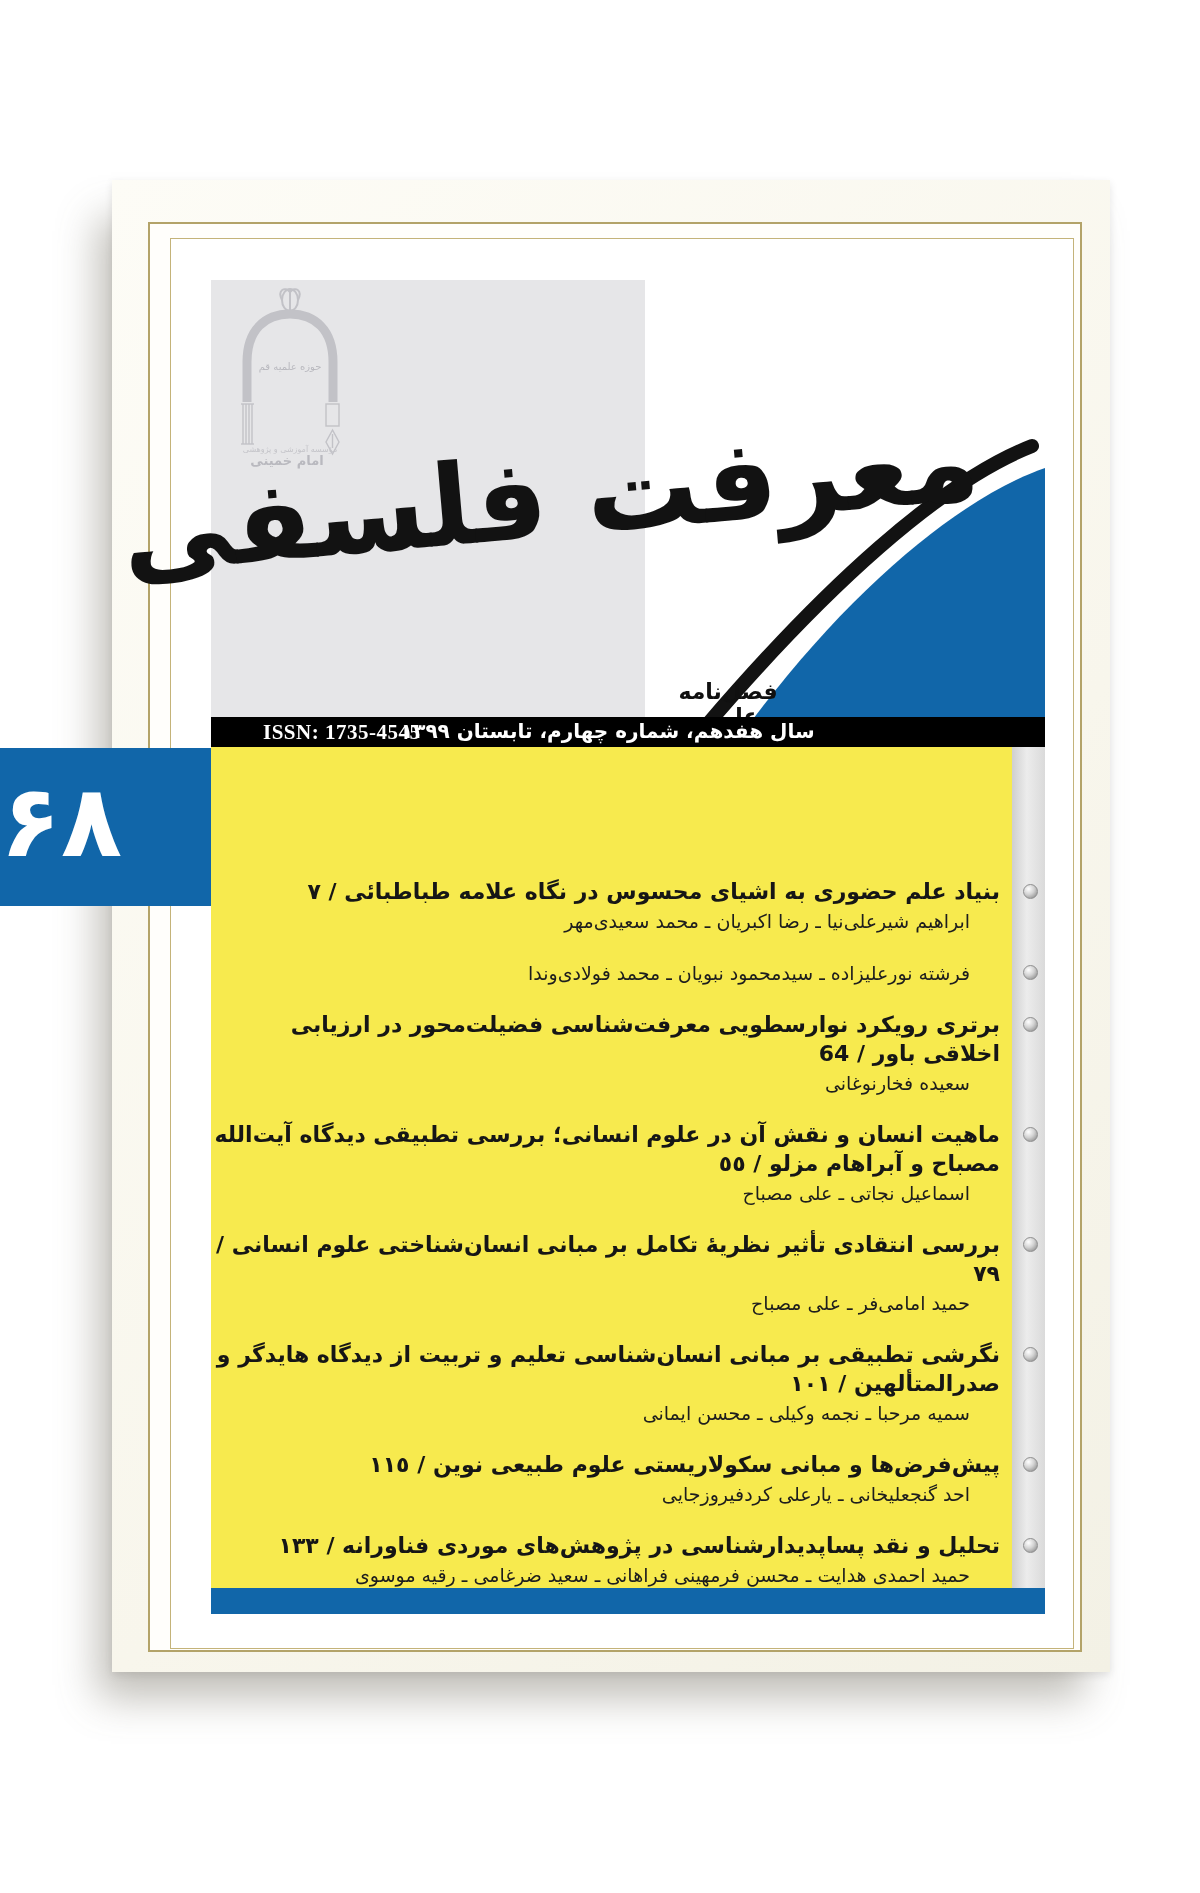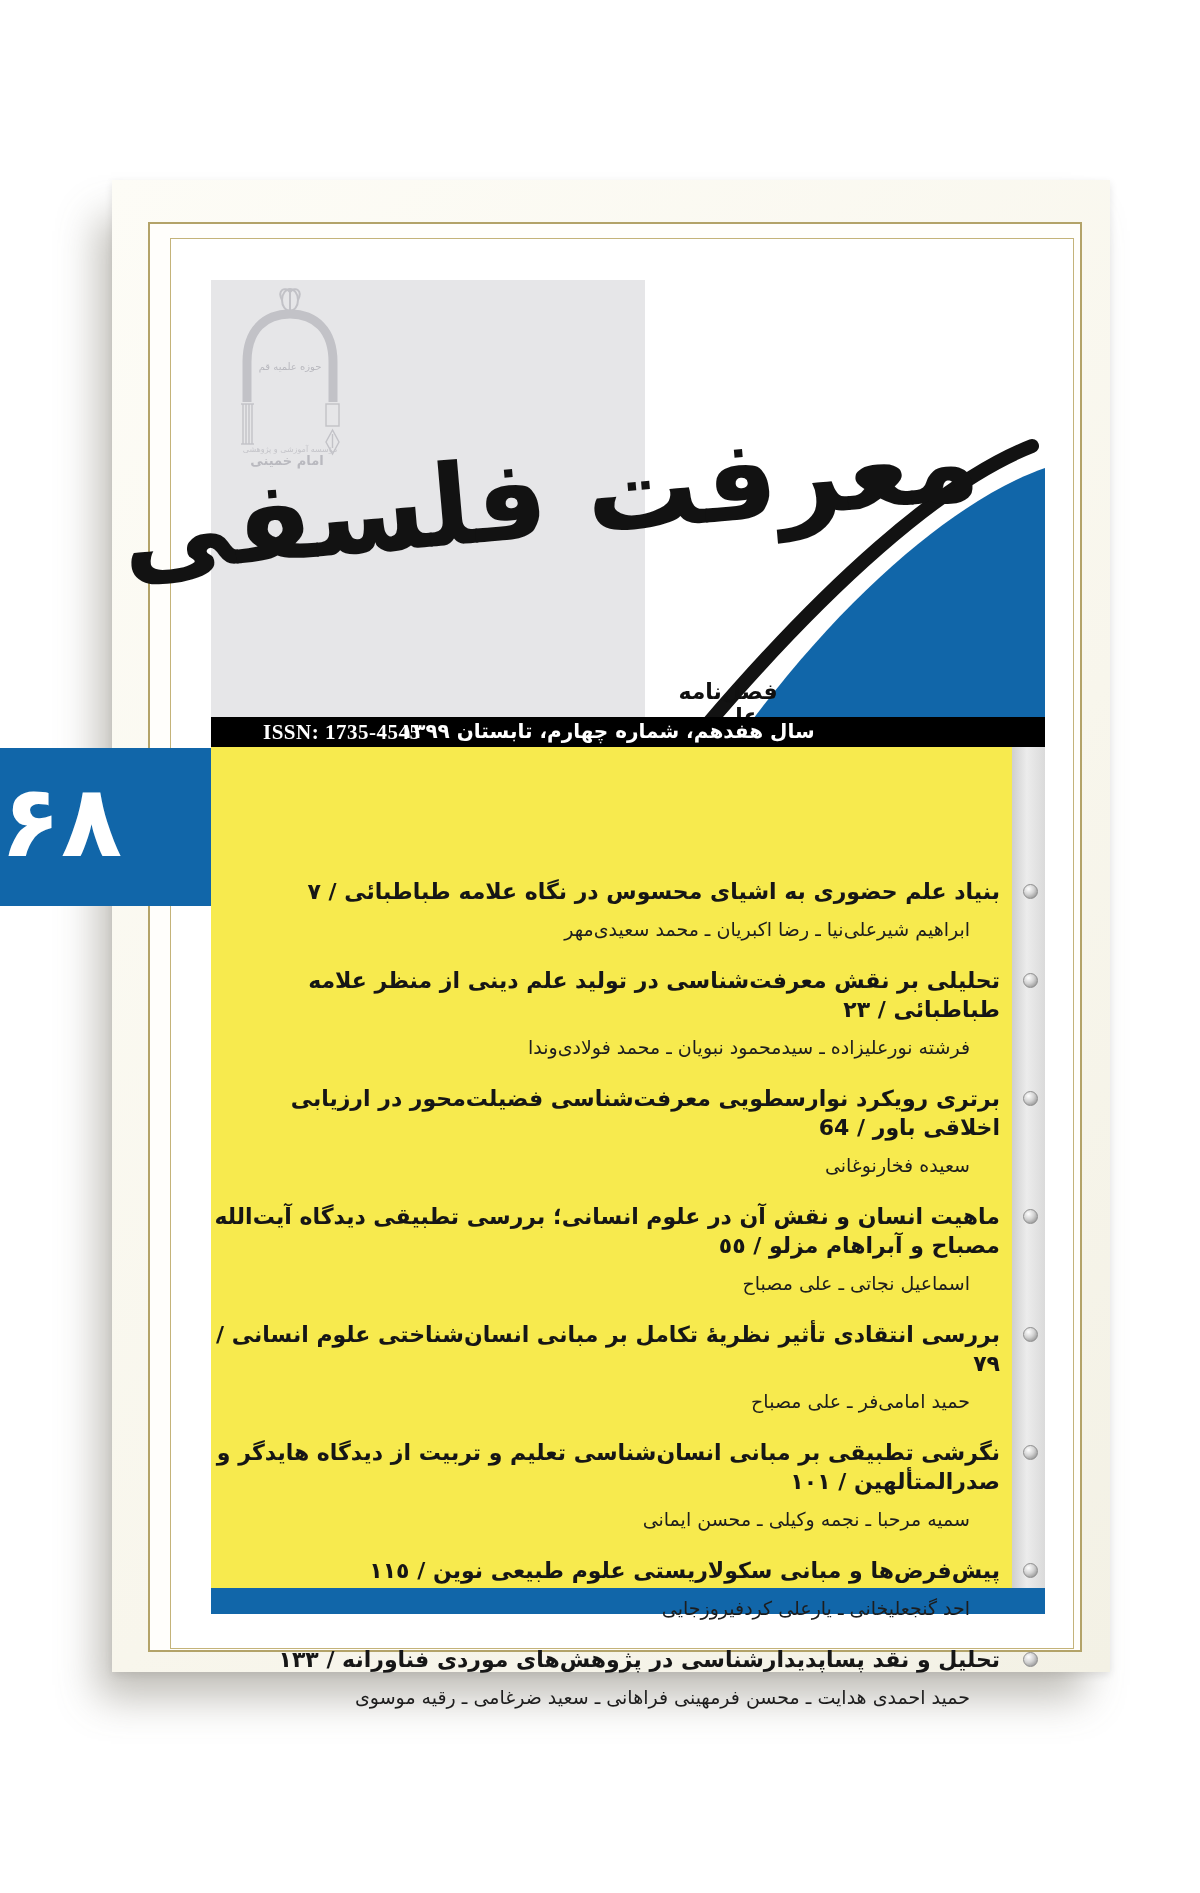--- a/index.html
+++ b/index.html
@@ -56,21 +56,21 @@
   .binding { position:absolute; left:1012px; top:747px; width:33px; height:841px;
            background:linear-gradient(90deg,#cfcfcf 0%, #ececec 45%, #dadada 100%); }
   .bottom-bar { position:absolute; left:211px; top:1588px; width:834px; height:26px;
            background:#1166a9; }
 
   
   .toc { position:absolute; left:211px; top:877px; width:801px; direction:rtl;
            display:flex; flex-direction:column; gap:24px; }
   .entry { position:relative; padding-right:12px; }
   .entry .title { font-size:22px; font-weight:bold; color:#161616; line-height:29px; }
-  .entry .authors { font-size:19px; color:#1d1d1d; line-height:25px; margin-top:11px;
+  .entry .authors { font-size:19px; color:#1d1d1d; line-height:25px; margin-top:3px;
            padding-right:30px; }
   .ring { position:absolute; right:-26px; top:7px; width:15px; height:15px;
            border-radius:50%; border:1px solid #8f8f8f;
            background:radial-gradient(circle at 35% 30%, #ffffff 0%, #d2d2d2 45%, #9c9c9c 80%, #8d8d8d 100%); }
 
   
   .logo-svg { position:absolute; left:16px; top:4px; }
 </style>
 </head>
 <body>
@@ -137,21 +137,20 @@
   <div class="toc">
 
     <div class="entry">
       <span class="ring"></span>
       <div class="title">بنیاد علم حضوری به اشیای محسوس در نگاه علامه طباطبائی / ٧</div>
       <div class="authors">ابراهیم شیرعلی‌نیا ـ رضا اکبریان ـ محمد سعیدی‌مهر</div>
     </div>
 
     <div class="entry">
       <span class="ring"></span>
-      <div class="title">تحلیلی بر نقش معرفت‌شناسی در تولید علم دینی از منظر علامه طباطبائی / ٢٣</div>
       <div class="authors">فرشته نورعلیزاده ـ سیدمحمود نبویان ـ محمد فولادی‌وندا</div>
     </div>
 
     <div class="entry">
       <span class="ring"></span>
       <div class="title">برتری رویکرد نوارسطویی معرفت‌شناسی فضیلت‌محور در ارزیابی اخلاقی باور / 64</div>
       <div class="authors">سعیده فخارنوغانی</div>
     </div>
 
     <div class="entry">

